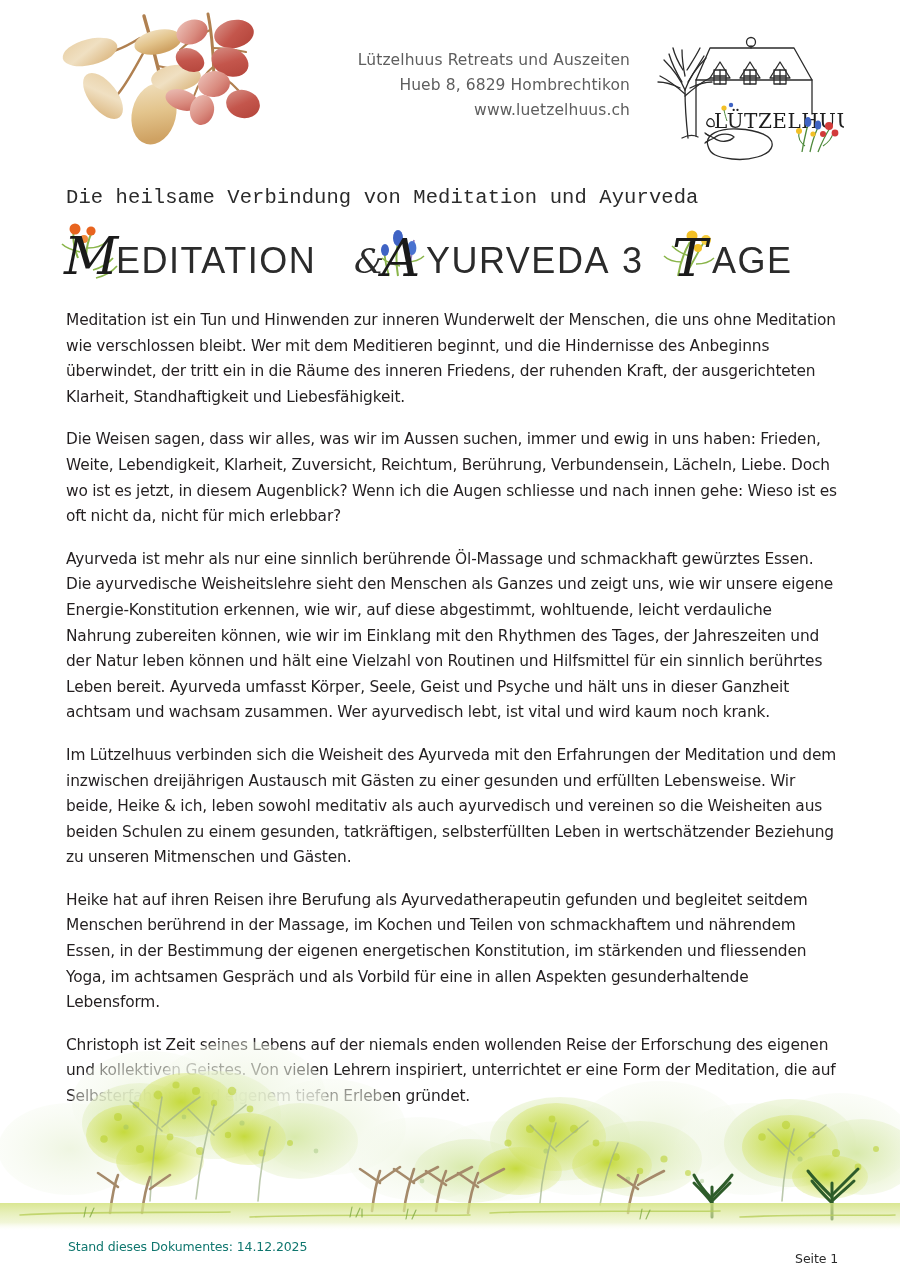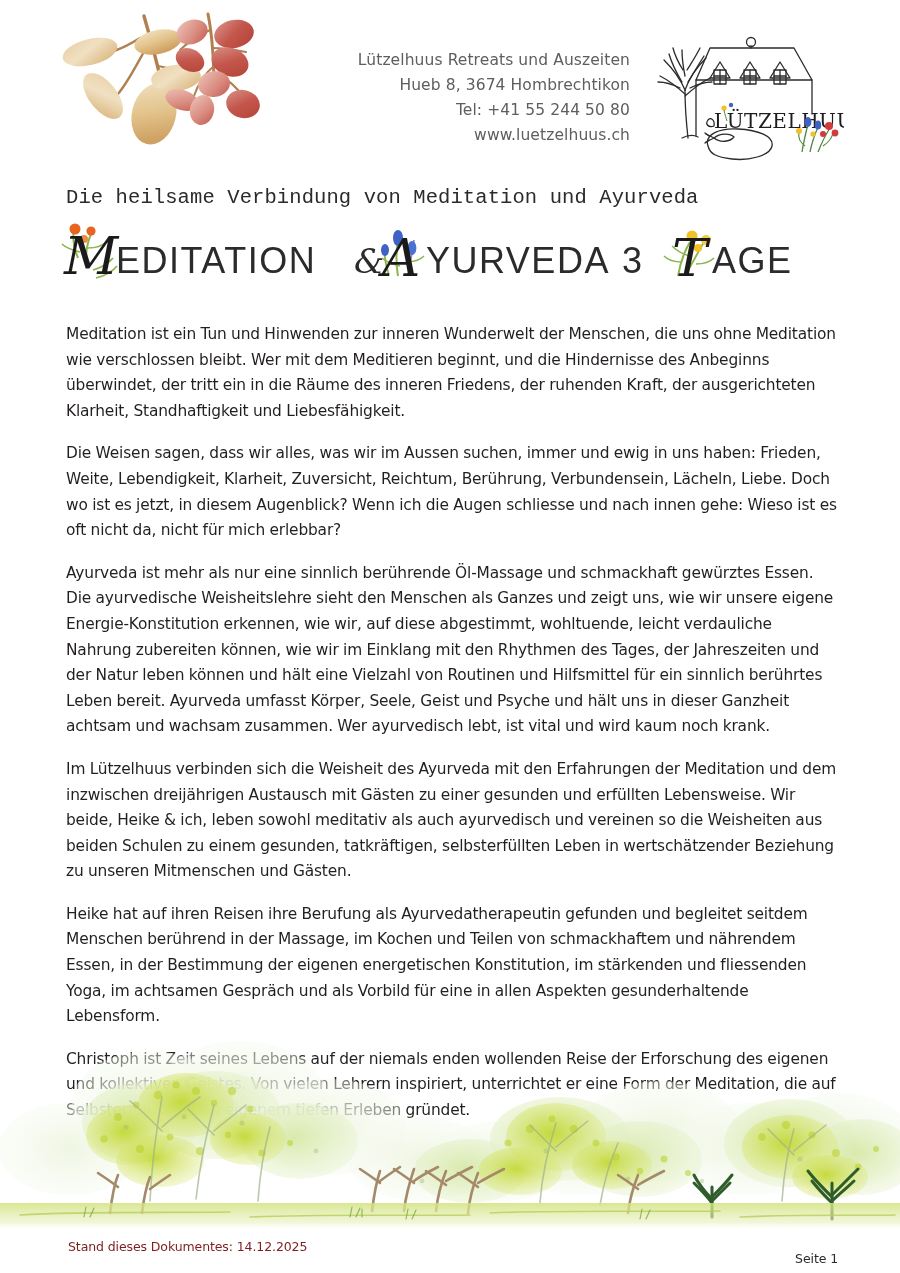--- a/index.html
+++ b/index.html
@@ -78,21 +78,21 @@
     position: absolute;
     left: 66px;
     top: 306px;
     width: 772px;
   }
   .para {
     font-family: "DejaVu Sans", sans-serif;
     font-size: 15.4px;
     line-height: 25.6px;
     color: #231f20;
-    margin: 16px 0 17px 0;
+    margin: 2px 0 17px 0;
     text-align: left;
     letter-spacing: -0.15px;
     word-spacing: -0.3px;
   }
   .para:last-child { margin-bottom: 0; }
 
   
   .landscape {
     position: absolute;
     left: 0;
@@ -106,21 +106,21 @@
     bottom: 0;
     width: 900px;
     height: 42px;
   }
   .footer-left {
     position: absolute;
     left: 68px;
     top: 8px;
     font-family: "DejaVu Sans", sans-serif;
     font-size: 12.5px;
-    color: #7f1d1d;
+    color: #0f766e;
     letter-spacing: -0.1px;
   }
   .footer-right {
     position: absolute;
     right: 62px;
     top: 8px;
     font-family: "DejaVu Sans", sans-serif;
     font-size: 12.5px;
     color: #2b2b2b;
     letter-spacing: -0.1px;
@@ -186,22 +186,21 @@
         <ellipse cx="172" cy="54" rx="19" ry="14" fill="url(#br1)" transform="rotate(20 172 54)"></ellipse>
         <ellipse cx="156" cy="76" rx="16" ry="13" fill="url(#br2)" transform="rotate(-8 156 76)"></ellipse>
         <ellipse cx="144" cy="102" rx="12" ry="15" fill="url(#br2)" transform="rotate(12 144 102)"></ellipse>
         <ellipse cx="185" cy="96" rx="17" ry="14" fill="url(#br1)" transform="rotate(14 185 96)"></ellipse>
       </g>
     </svg>
   </div>
 
   <div class="contact-block">
     <span class="contact-line">Lützelhuus Retreats und Auszeiten</span>
-    <span class="contact-line">Hueb 8, 3674 Hombrechtikon</span>
-    <span class="contact-line">Tel: +41 55 244 50 80</span>
+    <span class="contact-line">Hueb 8, 6829 Hombrechtikon</span>
     <span class="contact-line">www.luetzelhuus.ch</span>
   </div>
 
   <div class="logo-art">
     <svg width="192" height="138" viewBox="0 0 192 138">
       <g fill="none" stroke="#2b2b2b" stroke-width="1.3" stroke-linecap="round" stroke-linejoin="round">
 
         <path d="M36 108 C 34 90, 33 74, 33 60"></path>
         <path d="M33 60 C 28 48, 20 38, 12 30"></path>
         <path d="M33 60 C 38 46, 46 36, 54 28"></path>

